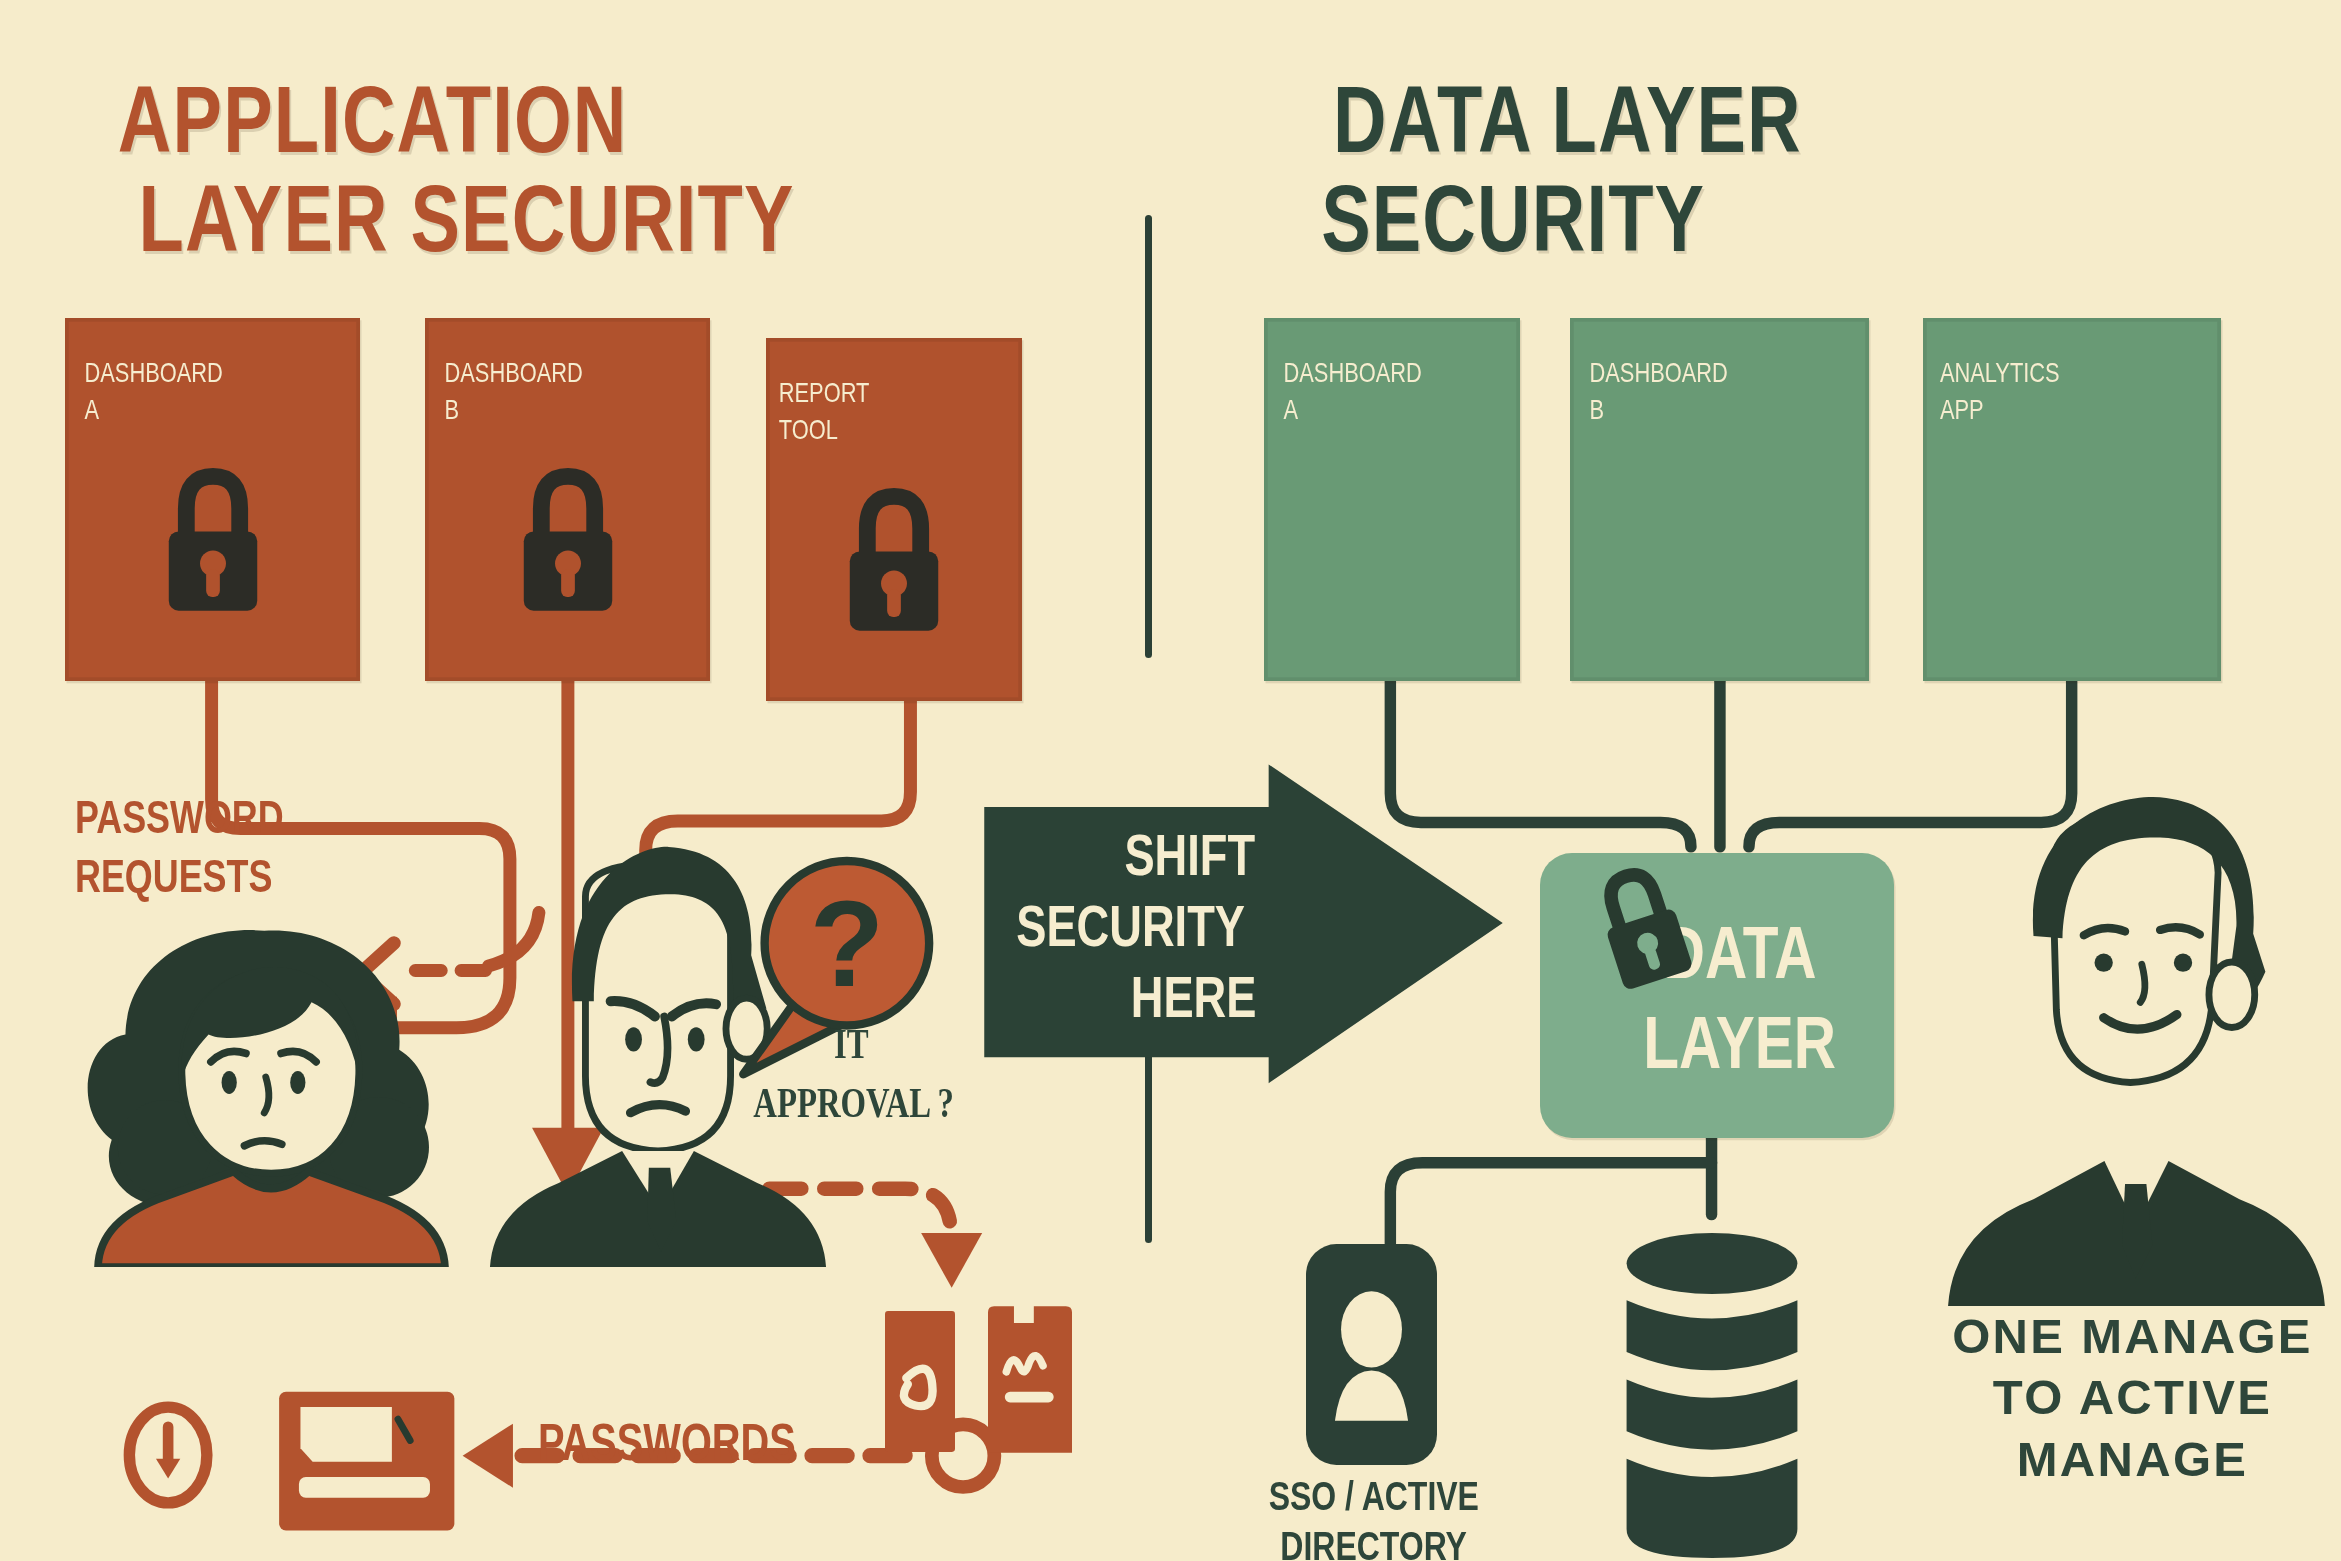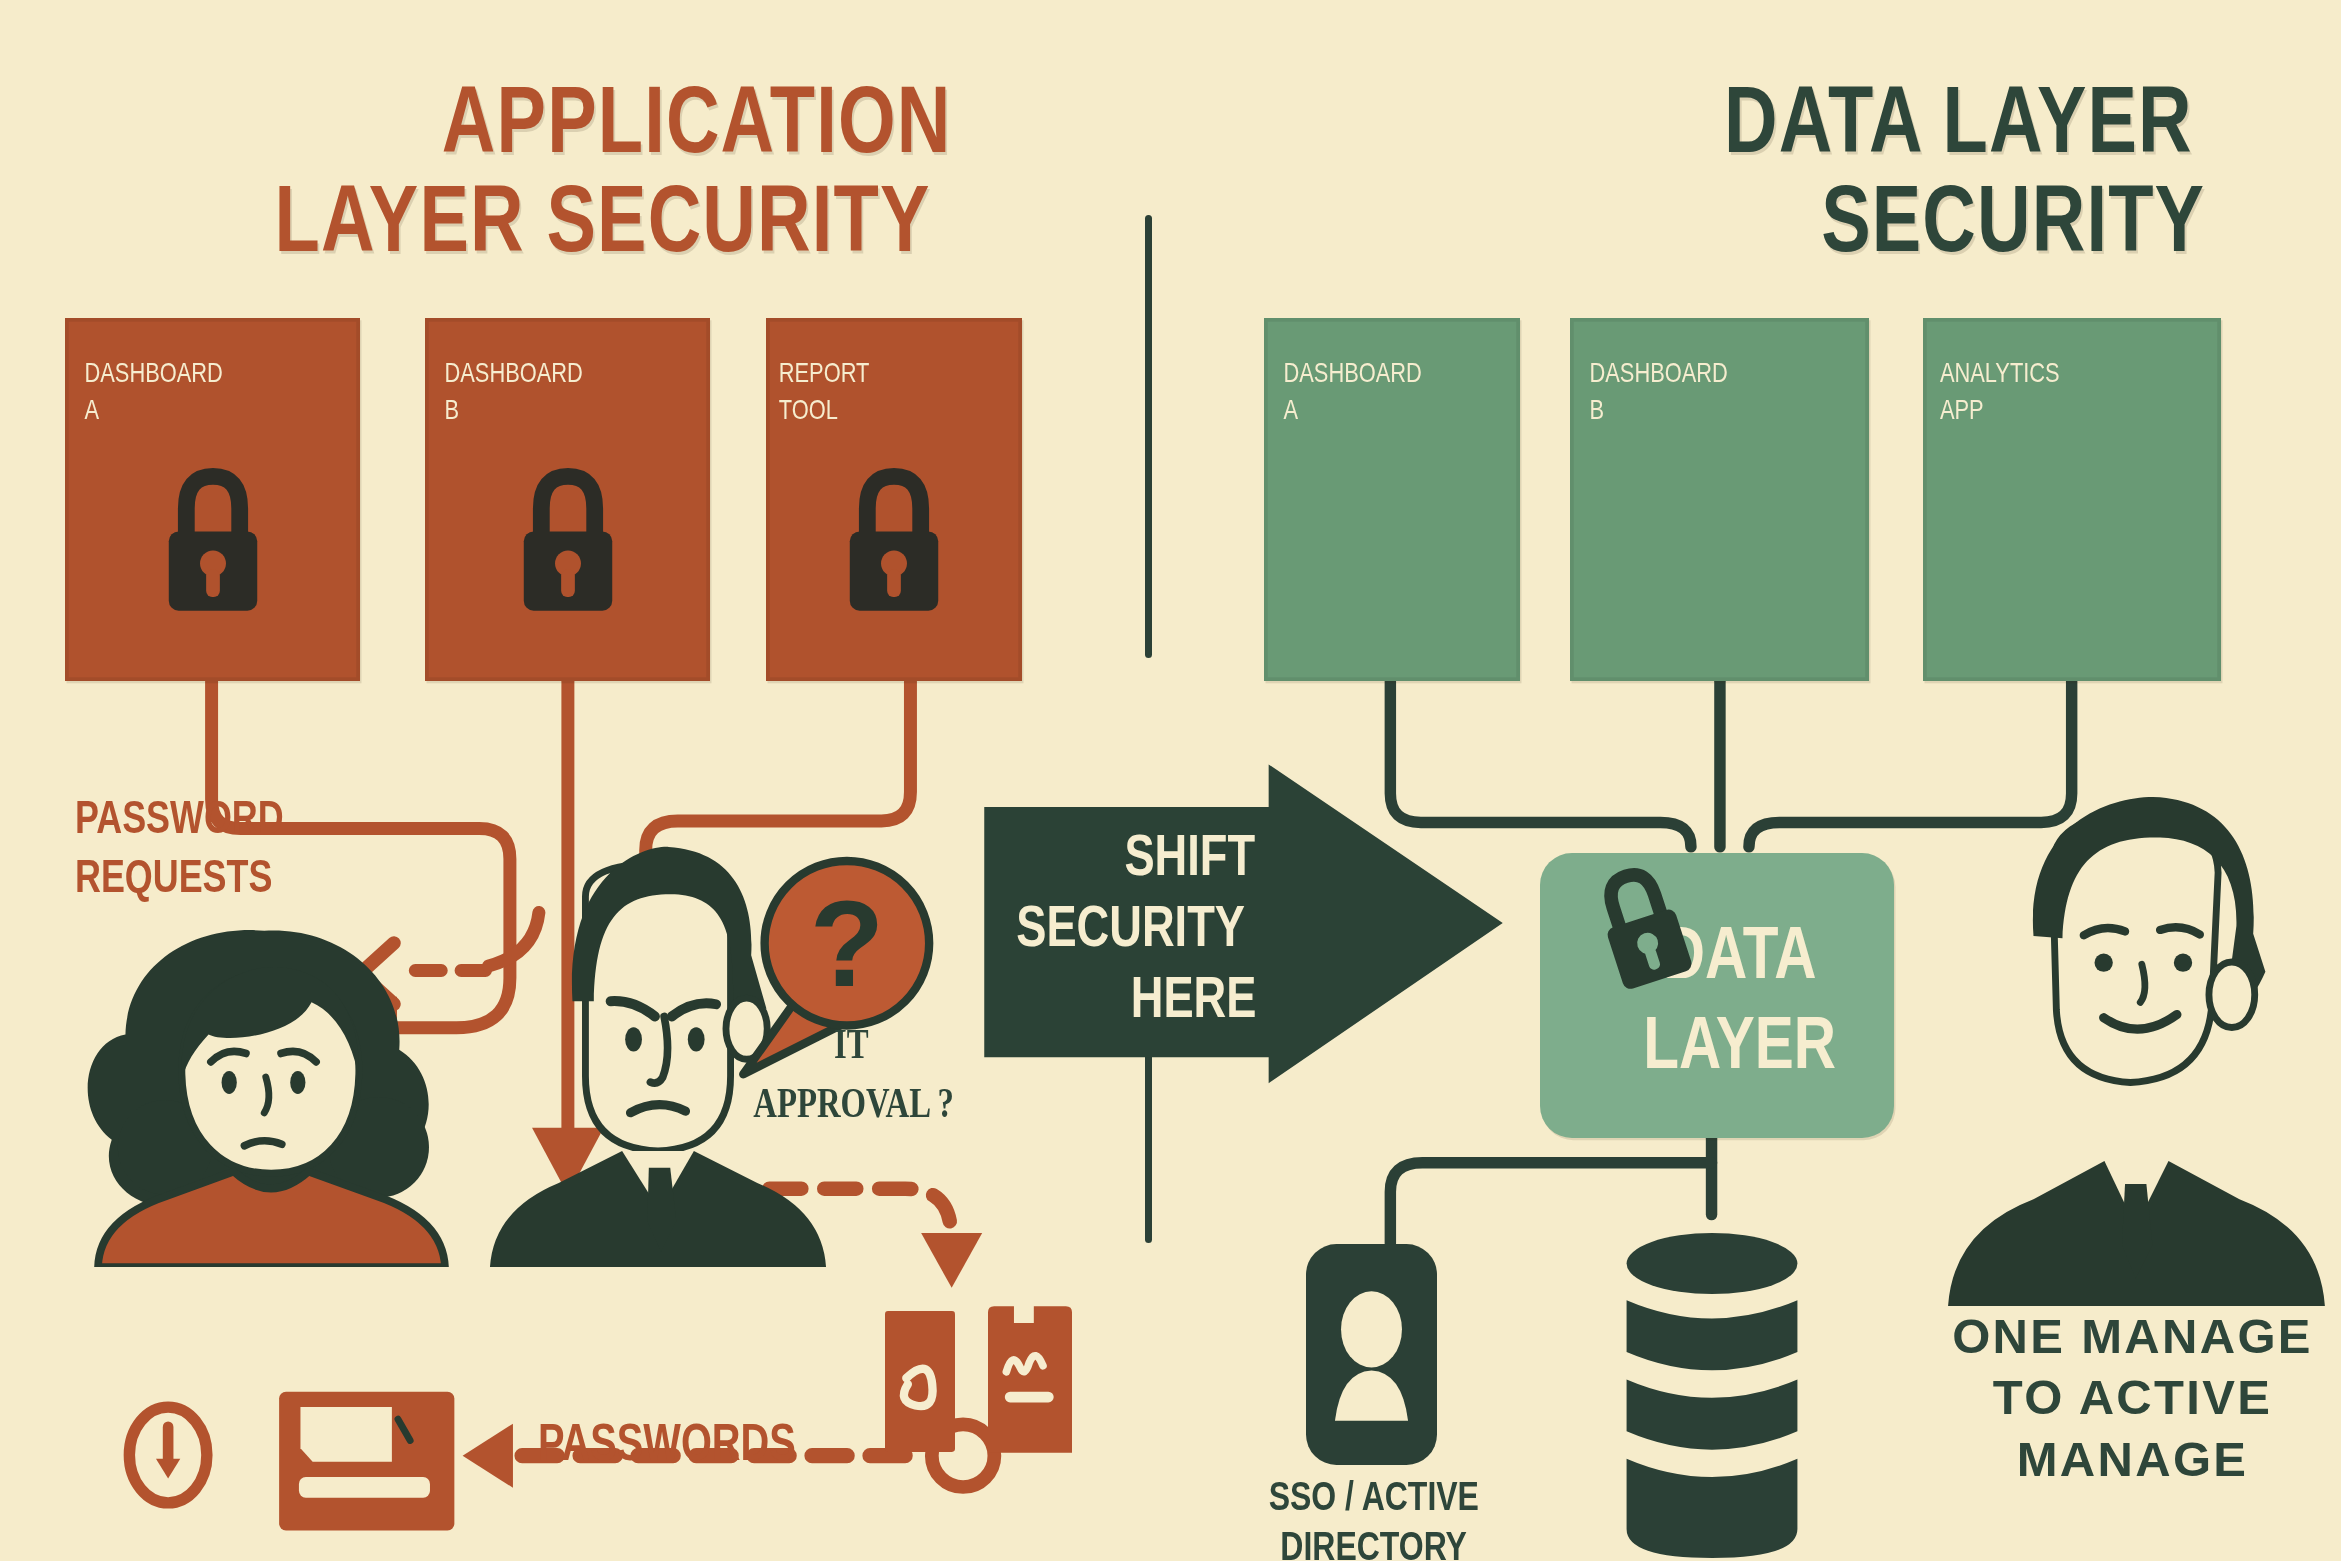--- a/index.html
+++ b/index.html
@@ -6,21 +6,21 @@
   #canvas{
     position:relative;width:2342px;height:1561px;overflow:hidden;
     background:#f6eccb;
     font-family:"Liberation Sans", sans-serif;
     -webkit-font-smoothing:antialiased;
   }
   .abs{position:absolute;}
   .cond{display:inline-block;transform:scaleX(.78);transform-origin:50% 50%;}
   .cond-l{display:inline-block;transform:scaleX(.78);transform-origin:0 50%;}
   .title{
-    font-weight:bold;text-align:right;color:#b3532e;
+    font-weight:bold;text-align:left;color:#b3532e;
     font-size:95px;line-height:1.04;letter-spacing:1.5px;
     text-shadow:2.3px 3.1px 0 rgba(60,40,20,.14);
     white-space:nowrap;
   }
   .title.green{color:#2e463a;}
   .appbox{
     position:absolute;top:318px;height:363px;
     box-shadow:inset 0 0 0 3.8px rgba(0,0,0,.07), 1.5px 2.3px 0 rgba(60,40,20,.12);
   }
   .appbox .lbl{
@@ -101,21 +101,21 @@
     <div class="lockwrap">
         <svg width="122" height="156" viewBox="0 0 160 204">
       <path d="M45 100 V62 Q45 20 80 20 Q115 20 115 62 V100" fill="none" stroke="#2c2c26" stroke-width="22"></path>
       <rect x="22" y="92" width="116" height="104" rx="13" fill="#2c2c26"></rect>
       <circle cx="80" cy="134" r="17" fill="#b0522d"></circle>
       <rect x="71" y="142" width="18" height="36" rx="8" fill="#b0522d"></rect>
     </svg>
       </div>
   </div>
 
-  <div class="appbox red" style="left:766px;width:256px;">
+  <div class="appbox red" style="left:766px;width:256px;margin-top:20px;">
     <div class="lbl"><span class="cond"><span>REPORT</span><br>
       <span>TOOL</span></span></div>
     <div class="lockwrap">
         <svg width="122" height="156" viewBox="0 0 160 204">
       <path d="M45 100 V62 Q45 20 80 20 Q115 20 115 62 V100" fill="none" stroke="#2c2c26" stroke-width="22"></path>
       <rect x="22" y="92" width="116" height="104" rx="13" fill="#2c2c26"></rect>
       <circle cx="80" cy="134" r="17" fill="#b0522d"></circle>
       <rect x="71" y="142" width="18" height="36" rx="8" fill="#b0522d"></rect>
     </svg>
       </div>

